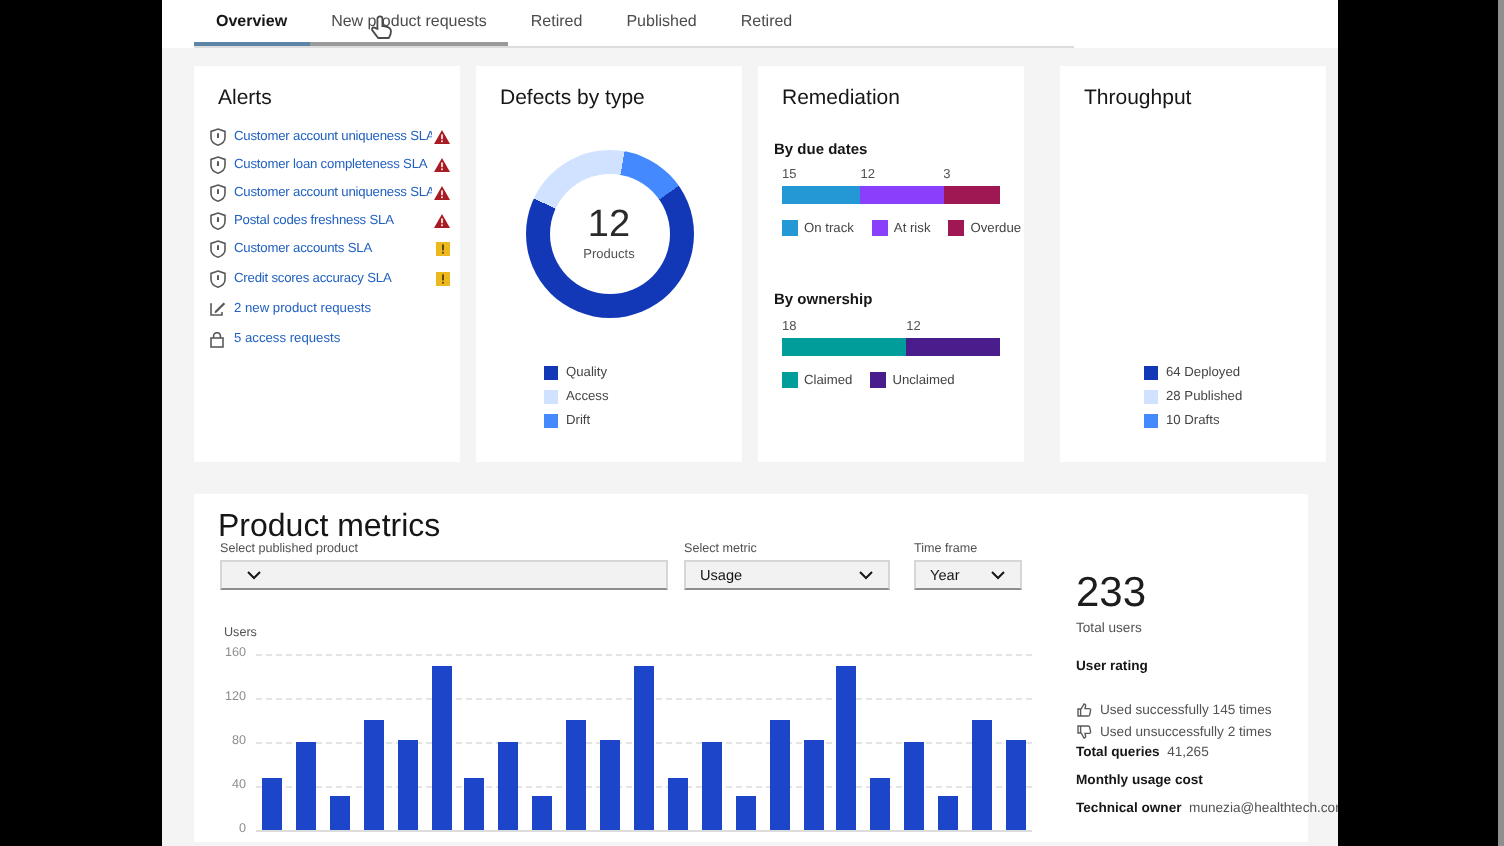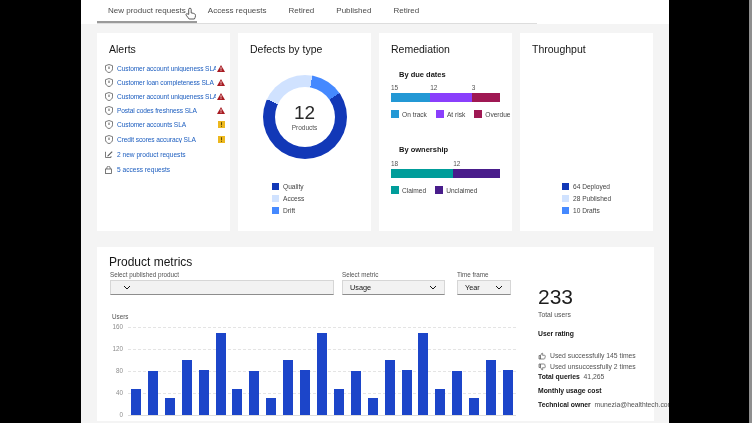--- a/index.html
+++ b/index.html
@@ -35,31 +35,31 @@
   .donut .hole { position:absolute; background:#fff; border-radius:50%; }
   .donut .ctext { position:absolute; inset:0; display:flex; flex-direction:column; align-items:center; justify-content:center; }
   .donut .cval { color:#2a2a2a; line-height:1; }
   .donut .clab { font-size:6.5px; color:#525252; margin-top:2px; }
   .legend { position:absolute; display:flex; flex-direction:column; gap:5px; }
   .legend-row { display:flex; align-items:center; gap:4px; }
   .legend-sq { width:7px; height:7px; flex:none; }
   .legend-lb { font-size:6.6px; color:#444; white-space:nowrap; }
 
   
-  .rem-head { position:absolute; left:20px; font-size:7.5px; font-weight:bold; color:#161616; }
+  .rem-head { position:absolute; left:8px; font-size:7.5px; font-weight:bold; color:#161616; }
   .rem-nums { position:absolute; left:12px; right:12px; height:8px; }
   .rem-nums span { position:absolute; font-size:6.5px; color:#525252; }
   .rem-bar { position:absolute; left:12px; right:12px; height:9px; display:flex; }
   .rem-bar div { height:100%; }
   .rem-legend { position:absolute; left:12px; right:6px; display:flex; gap:9px; }
   .rem-legend .legend-row { gap:3px; }
 
   
   .metrics-card { position:absolute; left:16px; top:247px; width:557px; height:174px; background:#fff; }
-  .m-title { position:absolute; left:12px; top:8px; font-size:12px; color:#161616; }
+  .m-title { position:absolute; left:12px; top:8px; font-size:16px; color:#161616; }
   .sel-label { position:absolute; font-size:6.3px; color:#525252; }
   .select { position:absolute; height:15px; background:#f2f2f2; border:1px solid #d6d6d6; border-bottom:1px solid #8d8d8d;
     display:flex; align-items:center; padding:0 7px; }
   .select .val { flex:1; font-size:7.3px; color:#161616; white-space:nowrap; overflow:hidden; }
   .select .chev { flex:none; margin-left:5px; display:flex; }
 
   
   .ylab { position:absolute; left:15px; top:66px; font-size:6.3px; color:#525252; }
   .ytick { position:absolute; width:26px; text-align:right; font-size:6.3px; color:#8d8d8d; }
   .gridline { position:absolute; left:31px; width:388px; border-top:1px dashed #e4e4e4; }
@@ -76,22 +76,22 @@
   .thumb-row { display:flex; align-items:center; gap:4px; }
   .inline-val { font-weight:normal; color:#525252; }
 </style>
 </head>
 <body>
 
 <div class="stage">
 
   <div class="topbar">
     <div class="tabs" id="tabs">
+        <div class="tab selected">Overview</div>
         <div class="tab hovered">New product requests</div>
-        <div class="tab">Access requests</div>
         <div class="tab">Retired</div>
         <div class="tab">Published</div>
         <div class="tab">Retired</div>
       </div>
   </div>
 
   <svg class="cursor" width="13" height="14" viewBox="0 0 13 14">
     <path d="M5 1.2 c.8 0 1.2.5 1.2 1.2 V6 h.7 c2.6.4 3.6 1 3.6 2.6 0 1.1-.4 2.3-1.1 3.4 H4.1 C3.3 11 2 9.3 1.2 8.2 c-.6-.7 0-1.7 1-1.4 l1.5.6 V2.4 c0-.7.5-1.2 1.3-1.2 z" fill="#fdfdfd" stroke="#4a4a4a" stroke-width="0.9"></path>
   </svg>
 
@@ -281,21 +281,21 @@
           <span class="legend-sq" style="width:8px;height:8px;background:#009d9a"></span>
           <span class="legend-lb">Claimed</span>
         </div>
         <div class="legend-row">
           <span class="legend-sq" style="width:8px;height:8px;background:#491d8b"></span>
           <span class="legend-lb">Unclaimed</span>
         </div>
       </div>
   </div>
 
-  <div class="card" style="left:439px">
+  <div class="card" style="left:449px">
     <div class="card-title">Throughput</div>
     <div class="legend" id="throughput-legend" style="left:42px; top:150px;">
         <div class="legend-row">
           <span class="legend-sq" style="background:#1238b7"></span>
           <span class="legend-lb">64 Deployed</span>
         </div>
         <div class="legend-row">
           <span class="legend-sq" style="background:#d0e2ff"></span>
           <span class="legend-lb">28 Published</span>
         </div>

